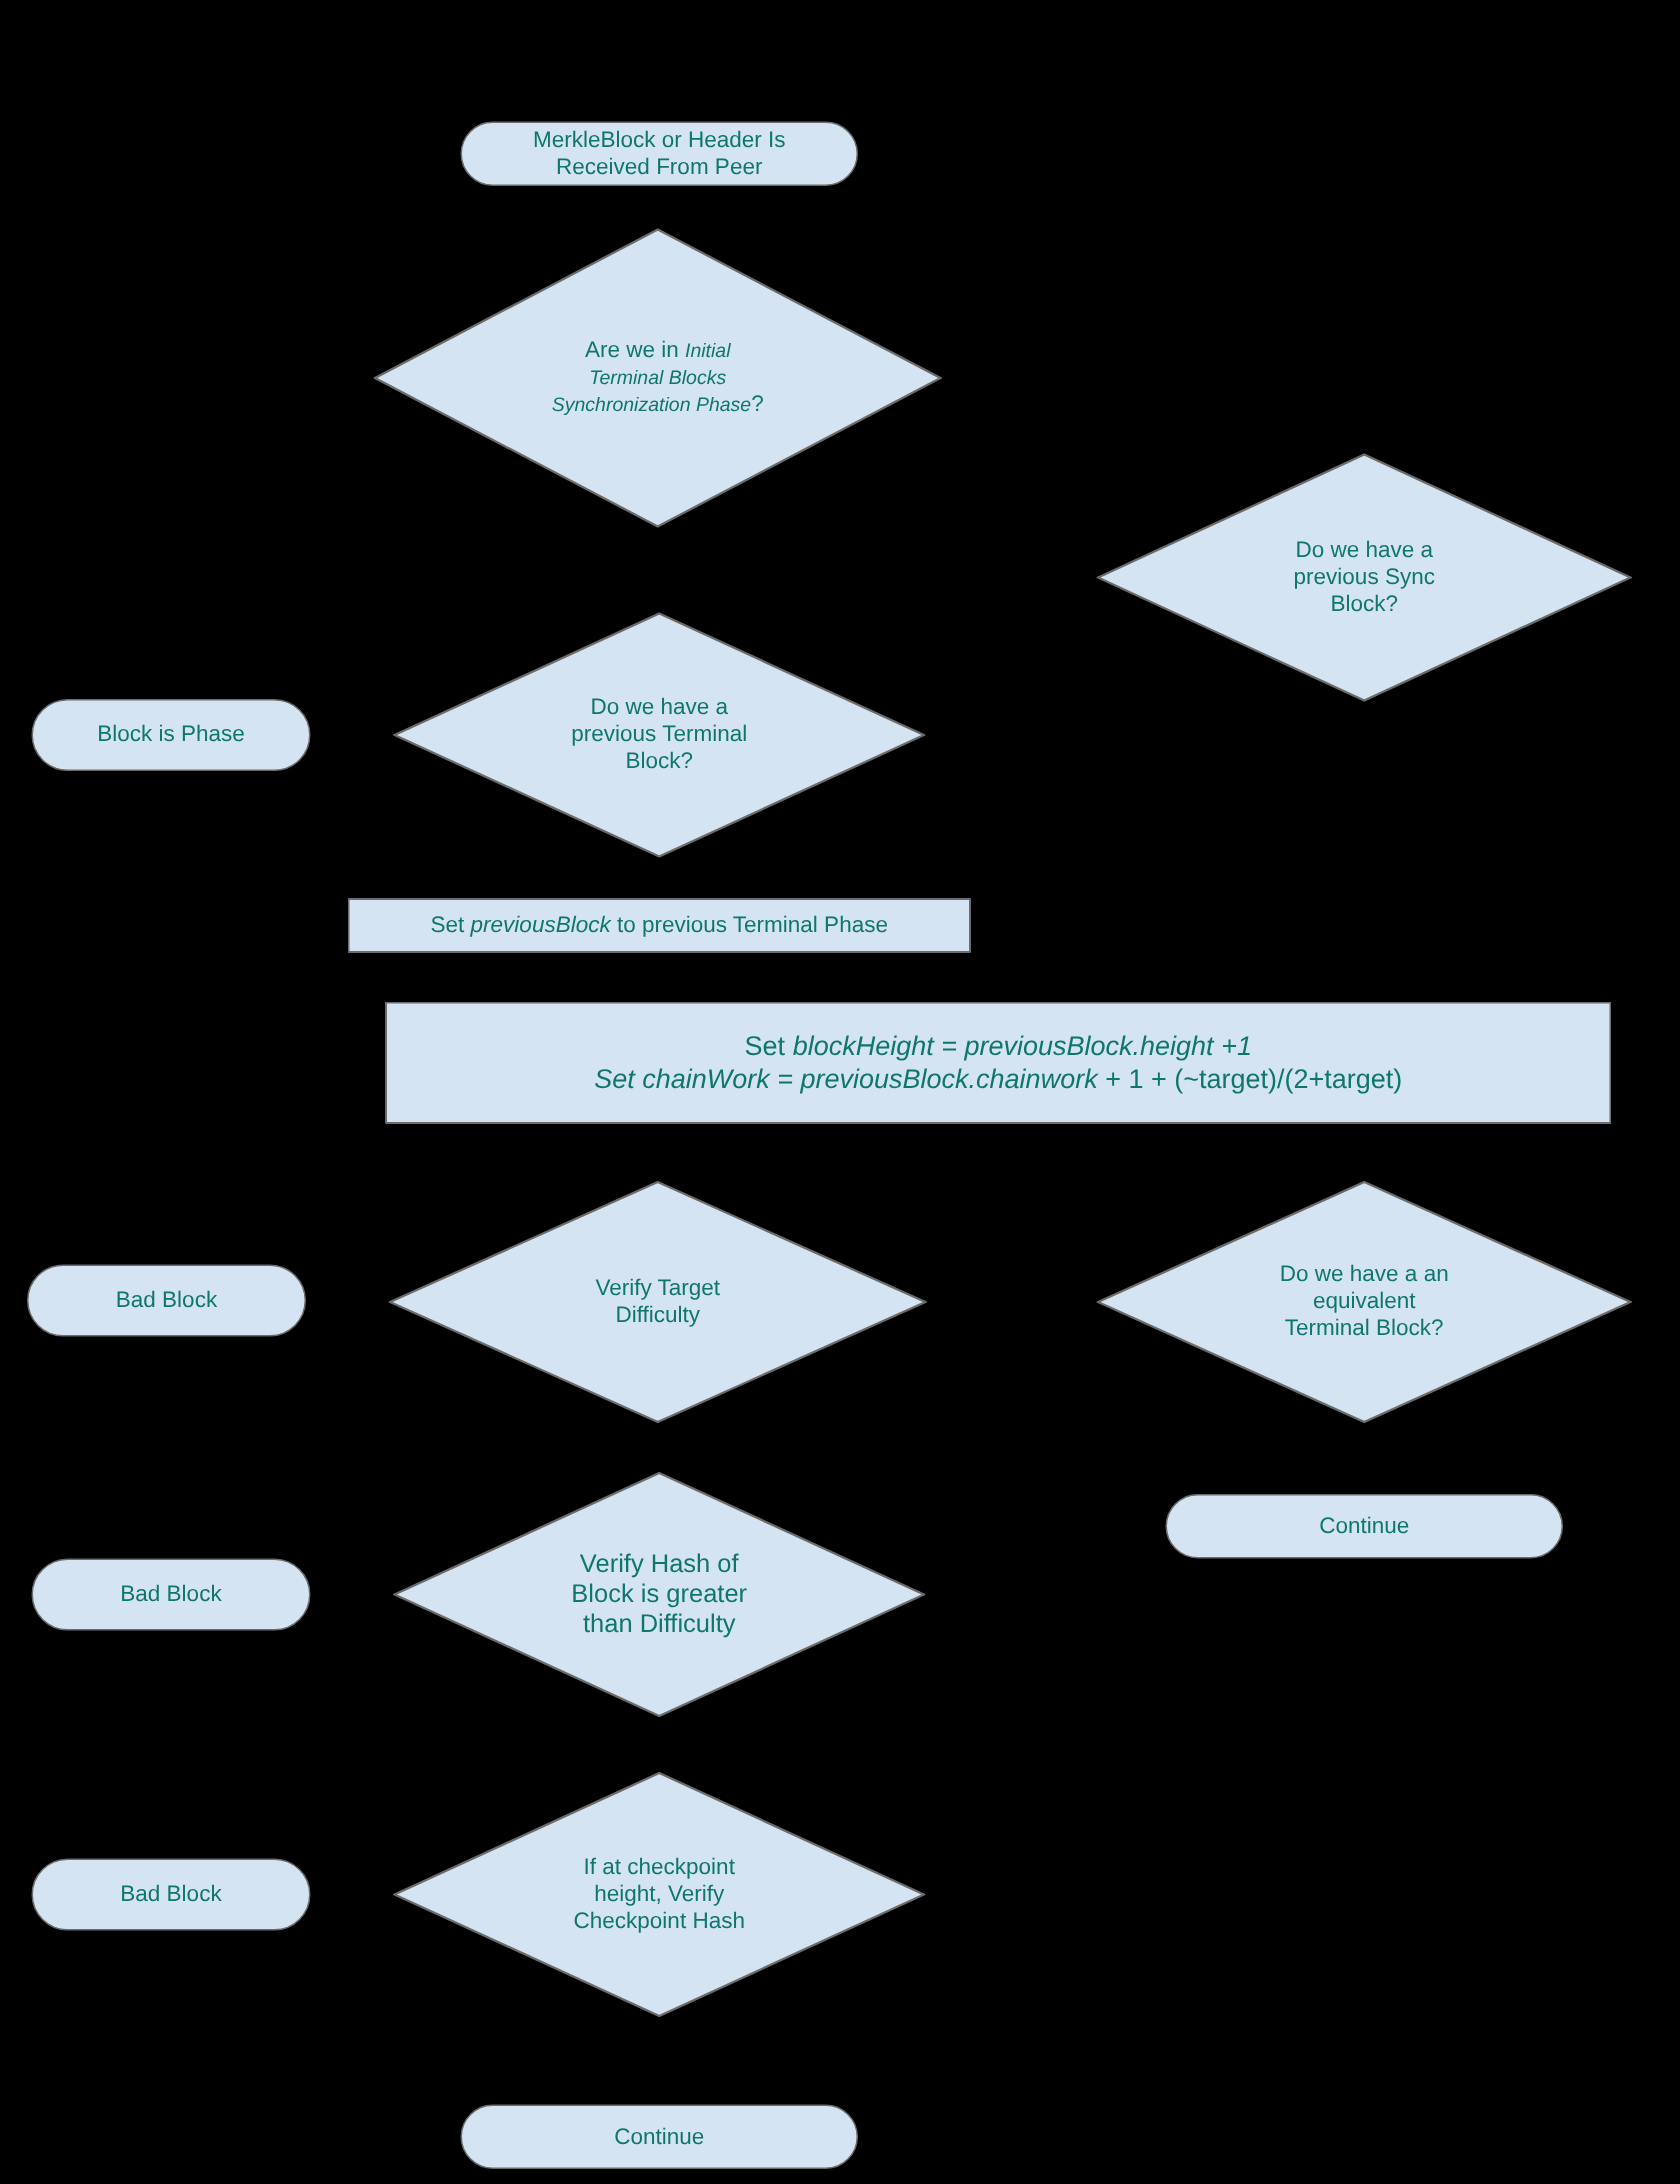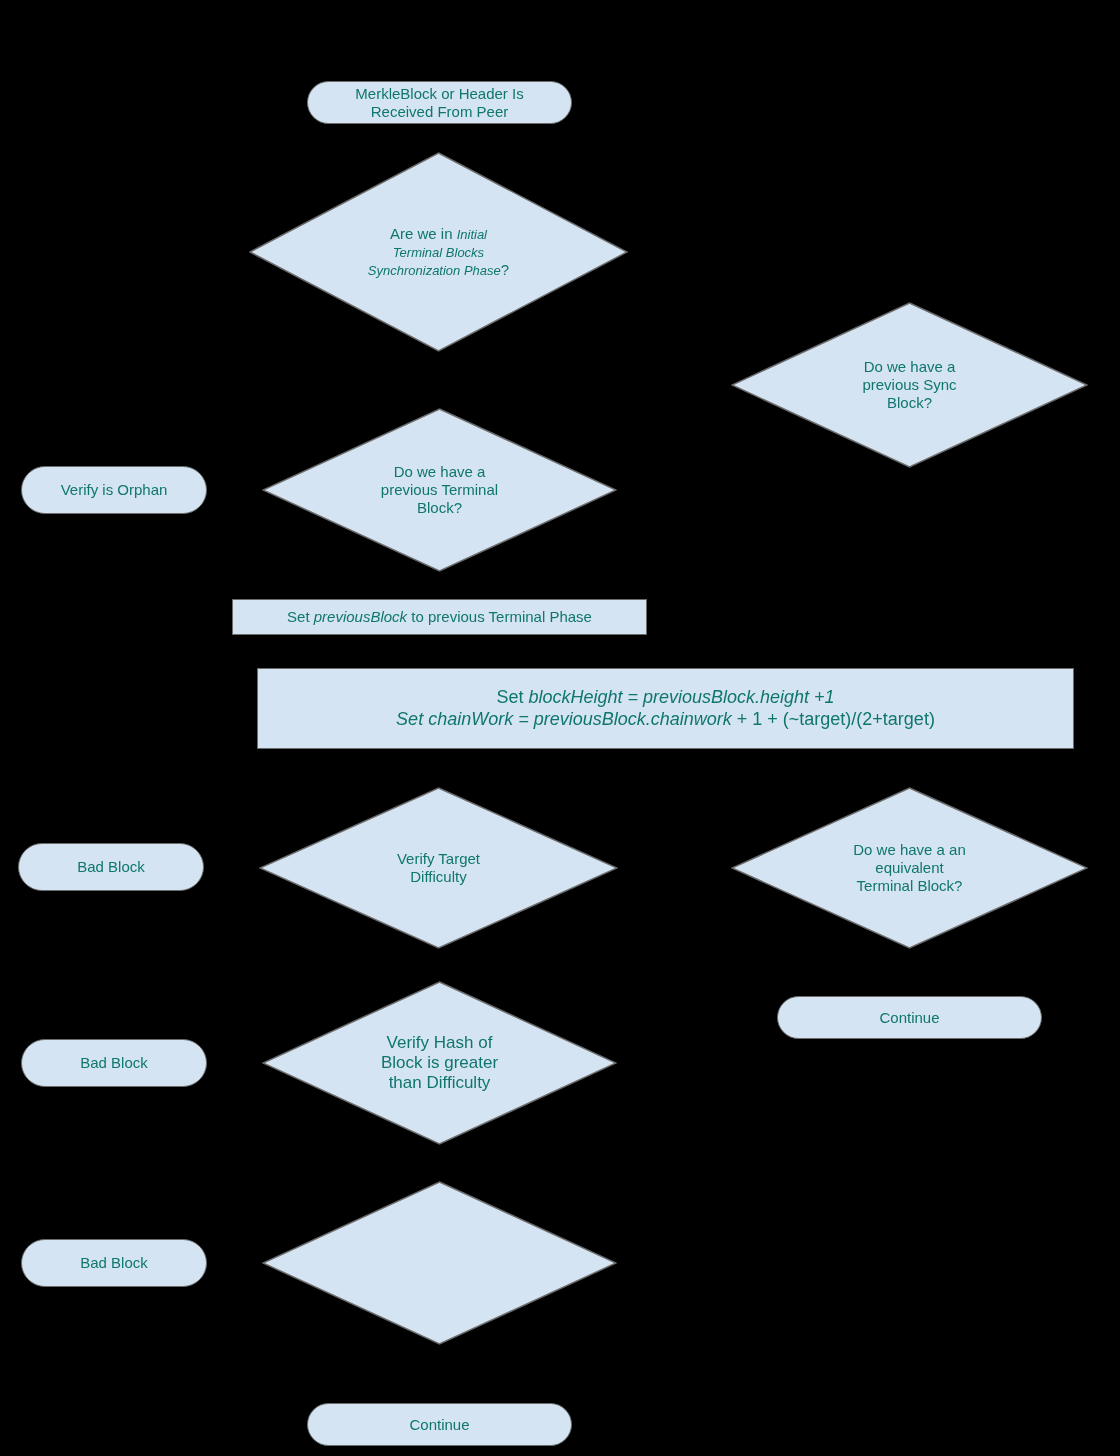--- a/index.html
+++ b/index.html
@@ -77,21 +77,21 @@
   <div class="node diamond" style="left:731px; top:302px; width:357px; height:166px; font-size:15px;">
     <svg class="dia-shape" viewBox="0 0 357 166" preserveAspectRatio="none">
       <polygon points="178.5,1 356,83 178.5,165 1,83" fill="#d4e4f2" stroke="#6b6b6b" stroke-width="1.5"></polygon>
     </svg>
     <span class="dia-label txt">Do we have a
 previous Sync
 Block?</span>
   </div>
 
   <div class="node pill" style="left:21px; top:466px; width:186px; height:48px; font-size:15px;">
-    <span class="txt">Verify is Orphan</span>
+    <span class="txt">Block is Phase</span>
   </div>
 
   <div class="node diamond" style="left:262px; top:408px; width:355px; height:164px; font-size:15px;">
     <svg class="dia-shape" viewBox="0 0 355 164" preserveAspectRatio="none">
       <polygon points="177.5,1 354,82 177.5,163 1,82" fill="#d4e4f2" stroke="#6b6b6b" stroke-width="1.5"></polygon>
     </svg>
     <span class="dia-label txt">Do we have a
 previous Terminal
 Block?</span>
   </div>
@@ -145,19 +145,22 @@
   </div>
 
   <div class="node pill" style="left:21px; top:1239px; width:186px; height:48px; font-size:15px;">
     <span class="txt">Bad Block</span>
   </div>
 
   <div class="node diamond" style="left:262px; top:1181px; width:355px; height:164px; font-size:15px;">
     <svg class="dia-shape" viewBox="0 0 355 164" preserveAspectRatio="none">
       <polygon points="177.5,1 354,82 177.5,163 1,82" fill="#d4e4f2" stroke="#6b6b6b" stroke-width="1.5"></polygon>
     </svg>
+    <span class="dia-label txt">If at checkpoint
+height, Verify
+Checkpoint Hash</span>
   </div>
 
   <div class="node pill" style="left:307px; top:1403px; width:265px; height:43px; font-size:15px;">
     <span class="txt">Continue</span>
   </div>
 
 </div>
 
 </body></html>

